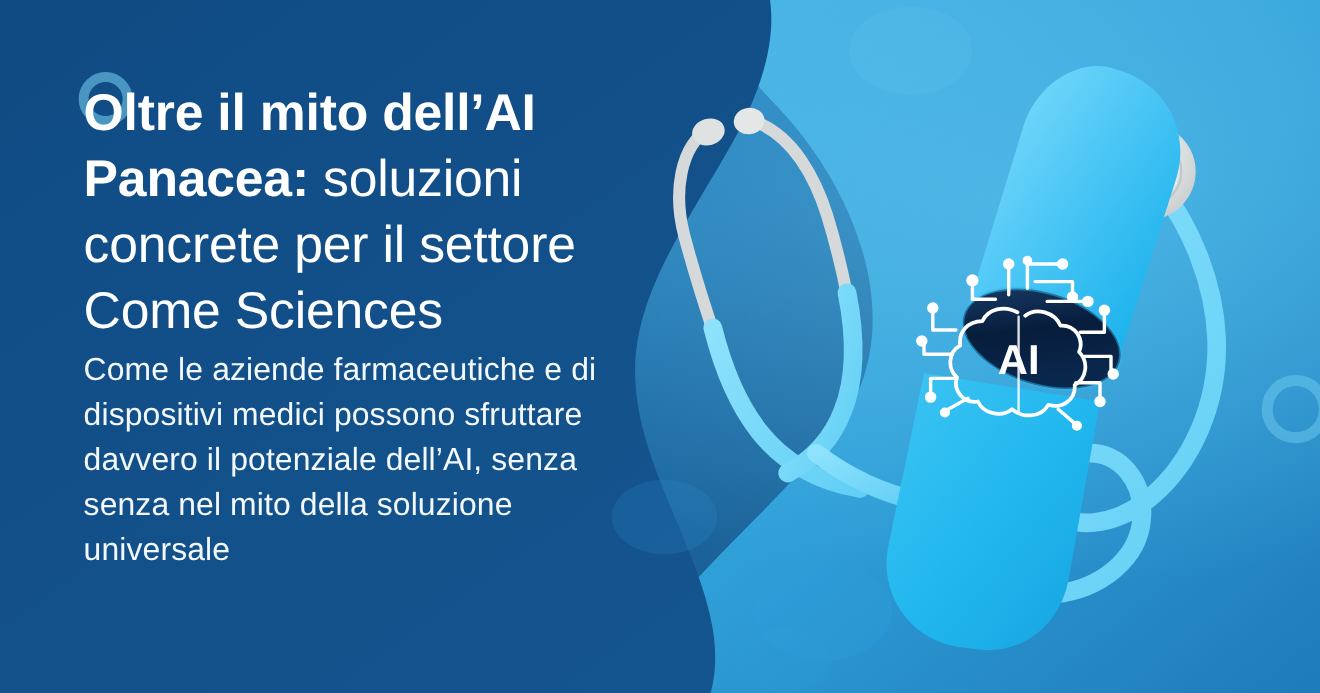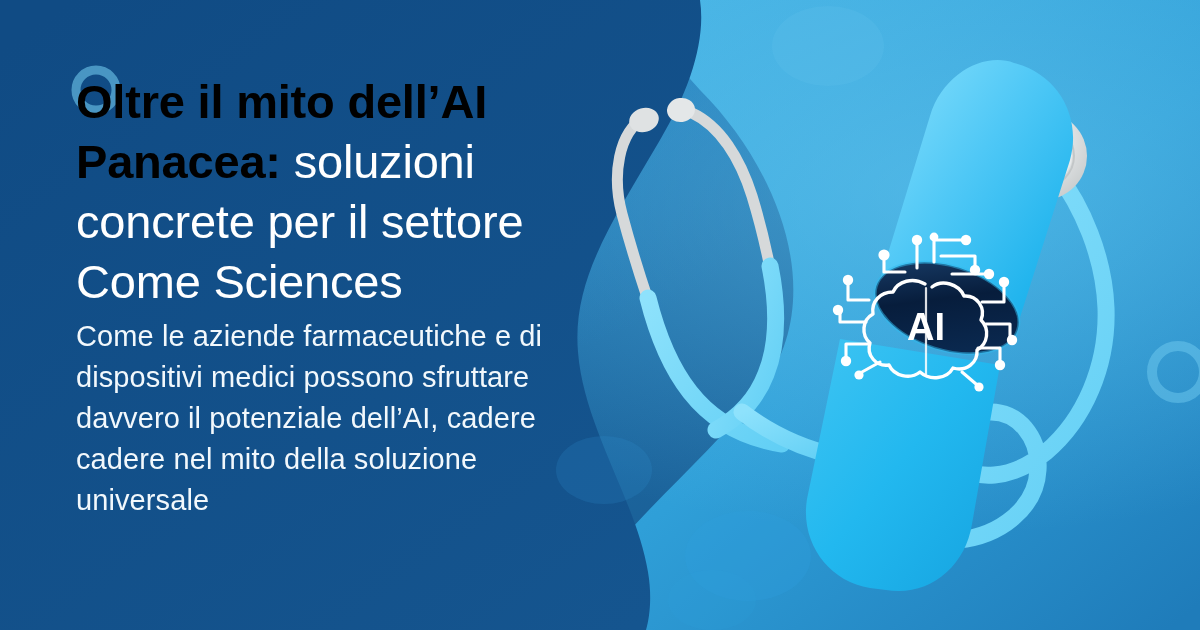--- a/index.html
+++ b/index.html
@@ -37,21 +37,21 @@
     width: 530px;
     margin: 0;
     font-size: 47px;
     line-height: 60px;
     font-weight: 400;
     color: #ffffff;
     letter-spacing: -0.2px;
   }
   #headline .hl-accent {
     font-weight: 700;
-    color: #000000;
+    color: #ffffff;
   }
   #subline {
     position: absolute;
     left: 76px;
     top: 316px;
     width: 470px;
     margin: 0;
     font-size: 29px;
     line-height: 41px;
     font-weight: 400;
@@ -253,16 +253,16 @@
       </g>
     </g>
 
     <text x="926" y="340" fill="#ffffff" font-family="Liberation Sans, sans-serif" font-size="38" font-weight="700" text-anchor="middle">AI</text>
   </svg>
 
   <div id="text-layer">
     <h1 id="headline">
       <span class="hl-accent">Oltre il mito dell’AI Panacea:</span><span> soluzioni concrete per il settore Come Sciences</span>
     </h1>
-    <p id="subline">Come le aziende farmaceutiche e di dispositivi medici possono sfruttare davvero il potenziale dell’AI, cadere cadere nel mito della soluzione universale</p>
+    <p id="subline">Come le aziende farmaceutiche e di dispositivi medici possono sfruttare davvero il potenziale dell’AI, senza senza nel mito della soluzione universale</p>
   </div>
 
 </div>
 
 </body></html>

